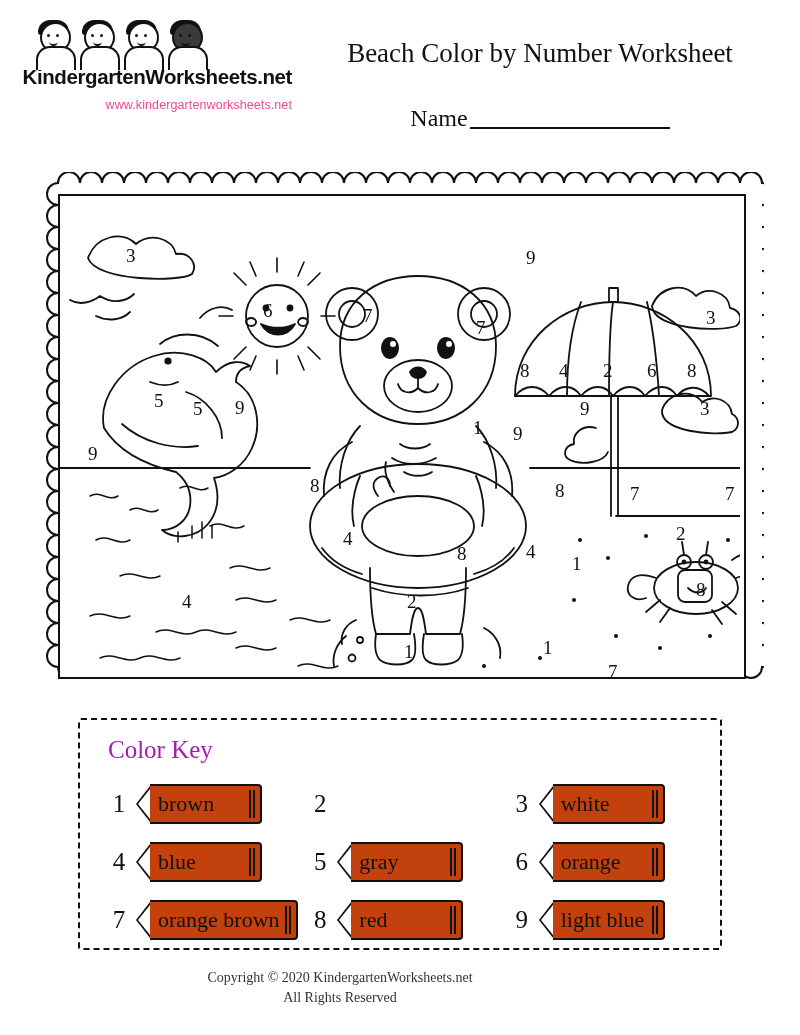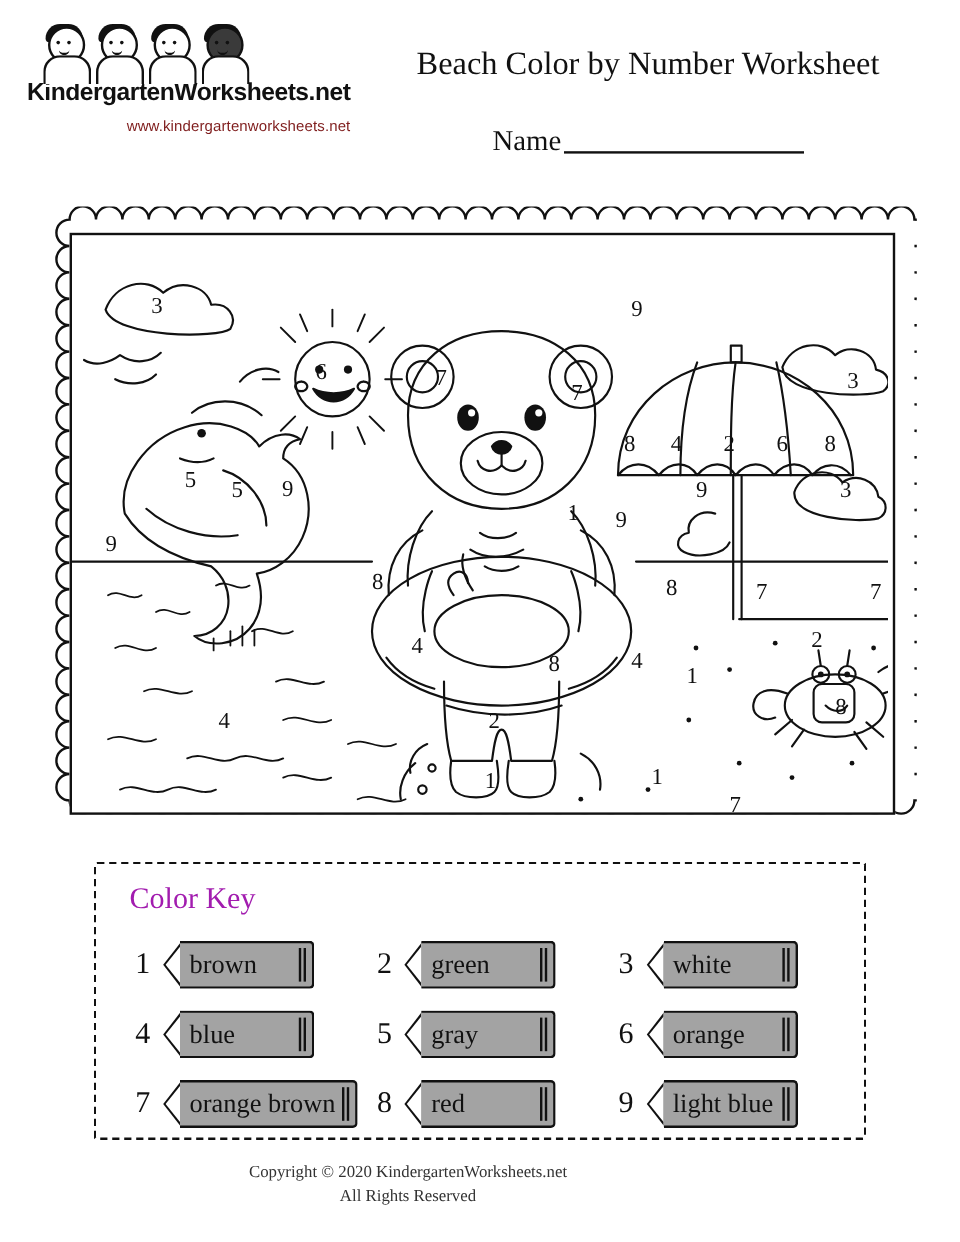--- a/index.html
+++ b/index.html
@@ -94,21 +94,21 @@
     font-weight: bold;
     font-size: 20.5px;
     letter-spacing: -0.4px;
     color: #111;
     margin-top: 1px;
     white-space: nowrap;
   }
   .logo-url {
     font-family: "Liberation Sans", sans-serif;
     font-size: 12.5px;
-    color: #7f1d1d;
+    color: #ec4899;
     margin-top: 9px;
     letter-spacing: 0.1px;
     white-space: nowrap;
   }
 
   .title {
     position: absolute;
     left: 300px;
     top: 38px;
     width: 480px;
@@ -226,21 +226,21 @@
     width: 0; height: 0;
     border-top: 15px solid transparent;
     border-bottom: 15px solid transparent;
     border-right: 12px solid #fff;
   }
   .crayon .body {
     height: 36px;
     border: 2px solid #111;
     border-left: none;
     border-radius: 0 4px 4px 0;
-    background: #a3a3a3;
+    background: #c2410c;
     display: flex;
     align-items: center;
     padding: 0 16px 0 8px;
     position: relative;
     min-width: 86px;
   }
   .crayon .body .label {
     font-size: 22px;
     color: #111;
     white-space: nowrap;
@@ -569,28 +569,20 @@
         <span class="body">
             <span class="label">brown</span>
             <span class="stripe s1"></span>
             <span class="stripe s2"></span>
           </span>
       </span>
     </div>
 
     <div class="key-item">
       <span class="key-num">2</span>
-      <span class="crayon">
-        <span class="tip"></span>
-        <span class="body">
-            <span class="label">green</span>
-            <span class="stripe s1"></span>
-            <span class="stripe s2"></span>
-          </span>
-      </span>
     </div>
 
     <div class="key-item">
       <span class="key-num">3</span>
       <span class="crayon">
         <span class="tip"></span>
         <span class="body">
             <span class="label">white</span>
             <span class="stripe s1"></span>
             <span class="stripe s2"></span>

